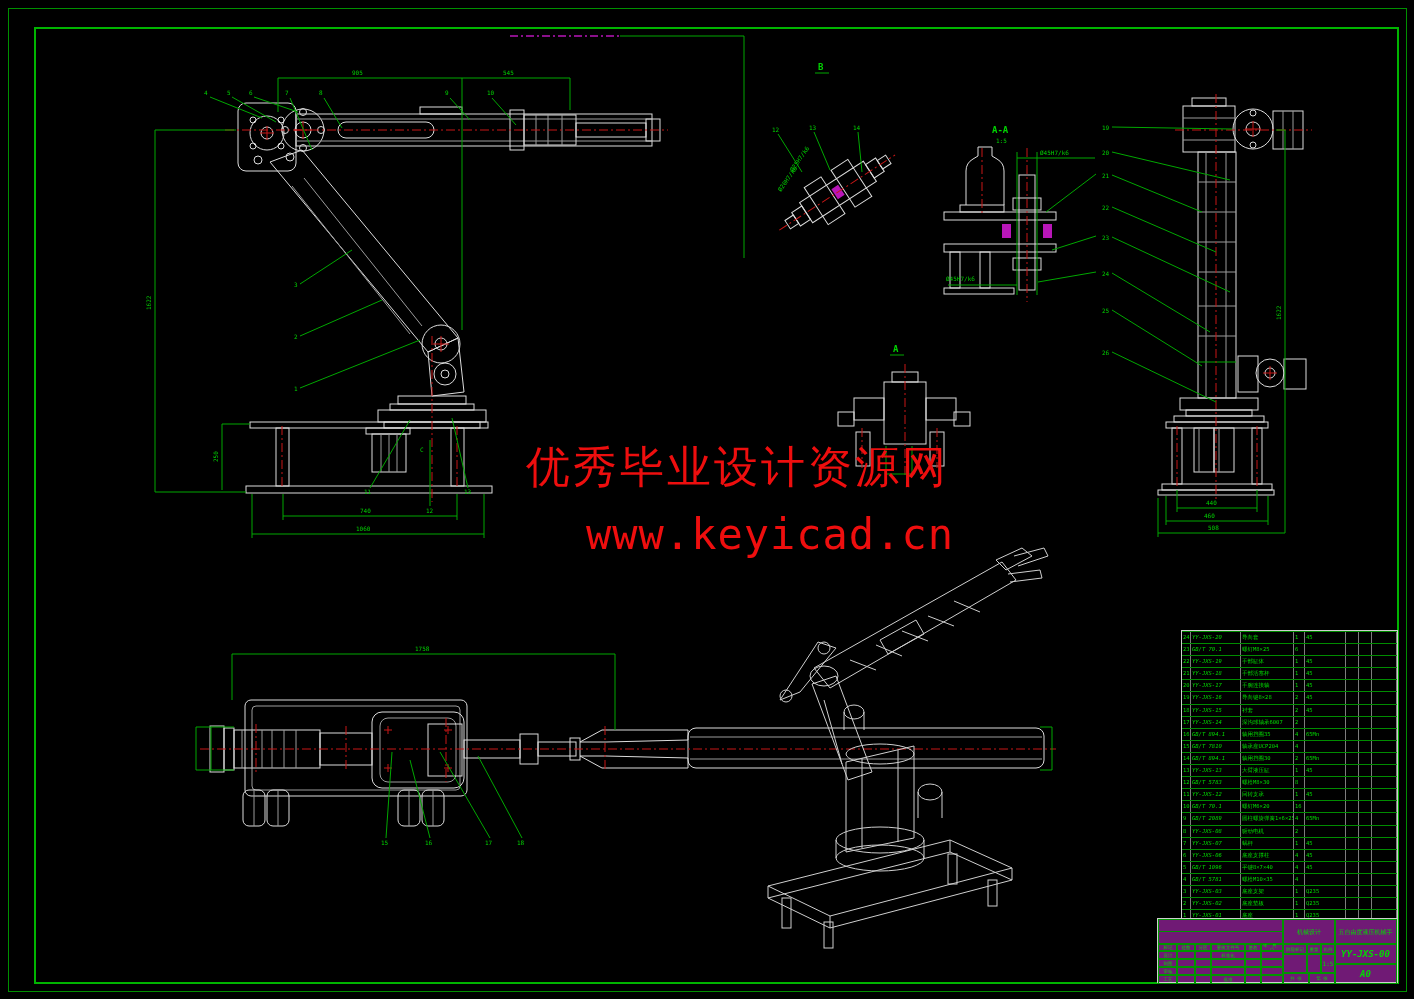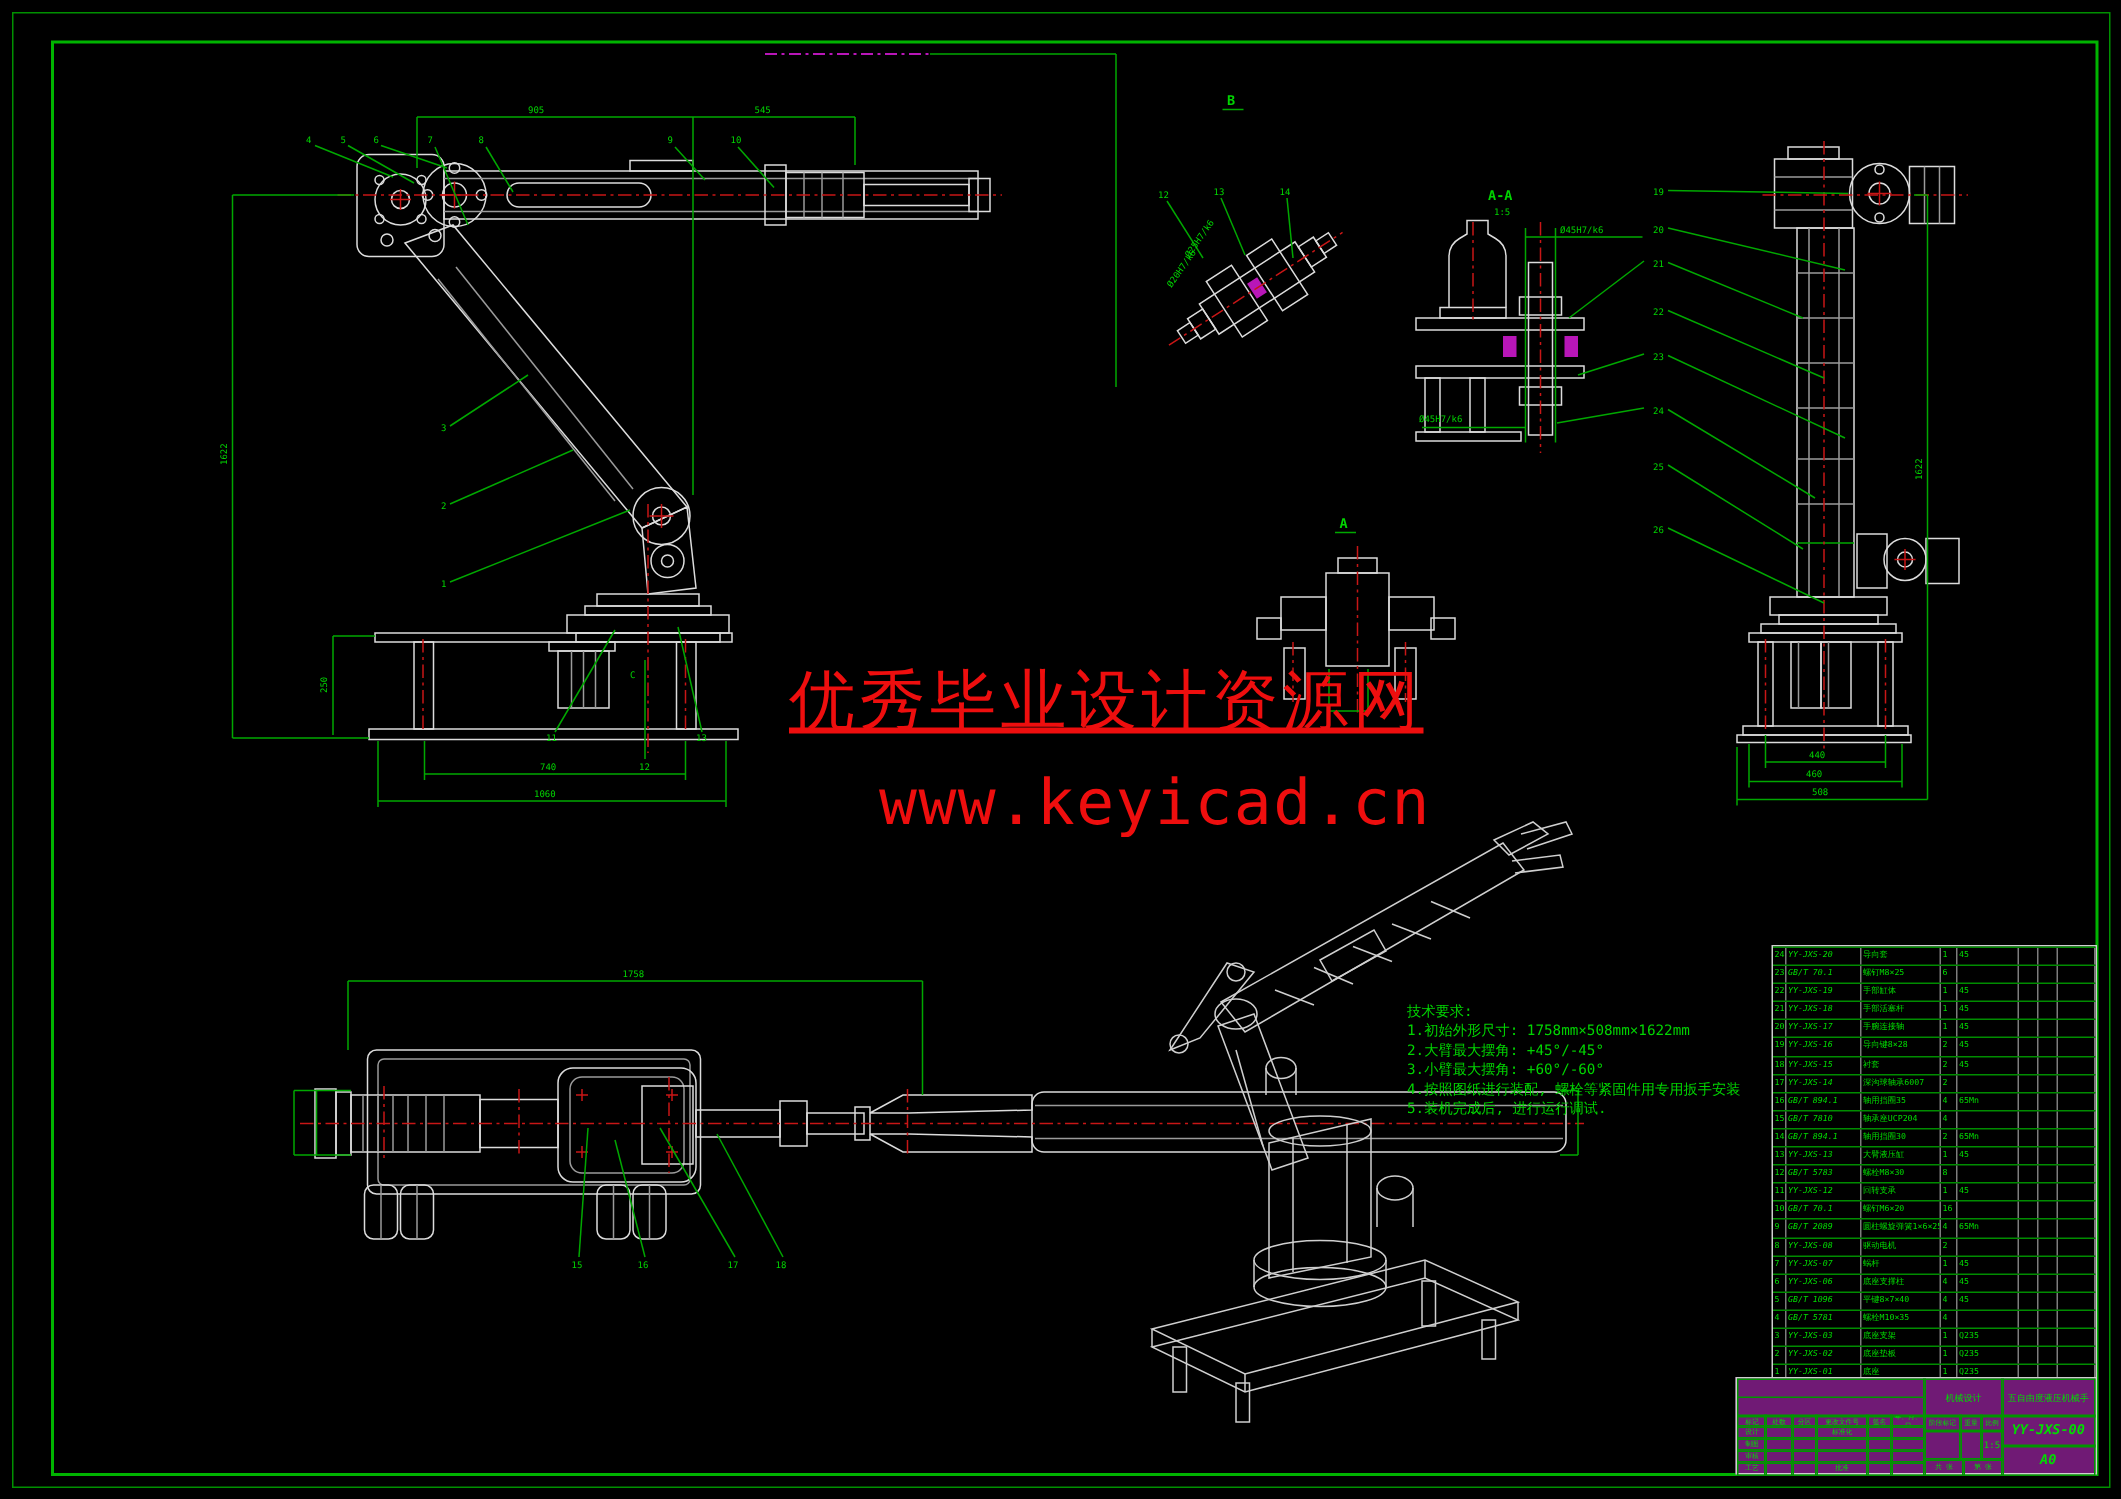--- a/index.html
+++ b/index.html
@@ -14,21 +14,21 @@
   .r{stroke:#c81616;fill:none;stroke-width:1;stroke-dasharray:9 3 2 3}
   .rs{stroke:#c81616;fill:none;stroke-width:1}
   .m{stroke:#b816b8;fill:none;stroke-width:1.4;stroke-dasharray:8 3 2 3}
   .gts{fill:#00d400;font:6px "DejaVu Sans Mono",monospace}
   .gl{fill:#00d400;font:bold 9px "DejaVu Sans Mono",monospace}
   
   .tech{position:absolute;left:938px;top:668px;width:262px;color:#00d400;
         font:9.5px "DejaVu Sans Mono",monospace;line-height:13px;}
   
   .wm1{position:absolute;left:526px;top:438px;color:#ee0e0e;font:44px "DejaVu Serif",serif;
-       letter-spacing:3px;white-space:nowrap;text-decoration:underline;}
+       letter-spacing:3px;white-space:nowrap;}
   .wm2{position:absolute;left:560px;top:510px;color:#ee0e0e;font:42px "DejaVu Sans Mono",monospace;
        letter-spacing:1px;white-space:nowrap;margin-left:26px;}
   
   .bom{position:absolute;left:1181px;top:630px;width:215px;border:1px solid #cfcfcf;
        background:#000;}
   .bom-row{display:grid;grid-template-columns:9px 50px 53px 11px 41px 13px 13px auto;
        height:11.1px;border-top:1px solid #008c00;}
   .bc{color:#00dd00;font:5.5px "DejaVu Sans Mono",monospace;overflow:hidden;white-space:nowrap;
       border-right:1px solid #7d7d7d;padding:1px 1px 0 1px;line-height:9px;}
   .bc.c1{font-style:italic}
@@ -455,28 +455,20 @@
       <line x1="864" y1="712" x2="864" y2="730"></line>
       <polygon points="996,560 1022,548 1032,556 1006,570"></polygon>
       <polyline points="1014,556 1044,548 1048,556 1018,566"></polyline>
       <polyline points="1008,574 1040,570 1042,578 1010,582"></polyline>
     </g>
   </svg>
 
   <div class="wm1">优秀毕业设计资源网</div>
   <div class="wm2">www.keyicad.cn</div>
 
-  <div class="tech">
-    <div>技术要求:</div>
-    <div>1.初始外形尺寸: 1758mm×508mm×1622mm</div>
-    <div>2.大臂最大摆角: +45°/-45°</div>
-    <div>3.小臂最大摆角: +60°/-60°</div>
-    <div>4.按照图纸进行装配, 螺栓等紧固件用专用扳手安装</div>
-    <div>5.装机完成后, 进行运行调试.</div>
-  </div>
 
   <div class="bom">
     <div>
         <div class="bom-row">
           <div class="bc c0">24</div>
           <div class="bc c1">YY-JXS-20</div>
           <div class="bc c2">导向套</div>
           <div class="bc c3">1</div>
           <div class="bc c4">45</div>
           <div class="bc c5"></div>

